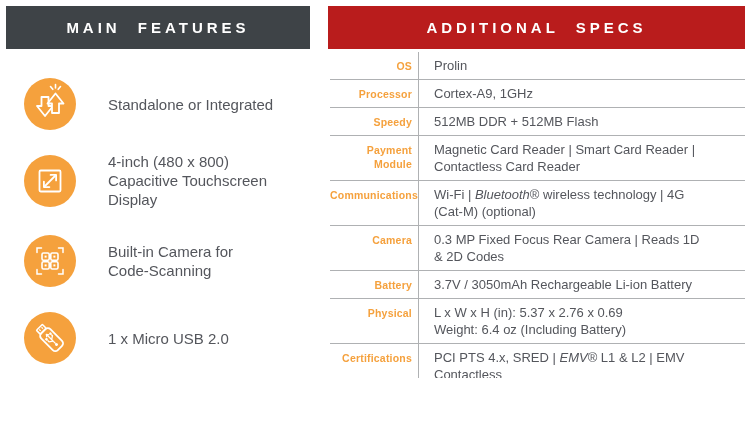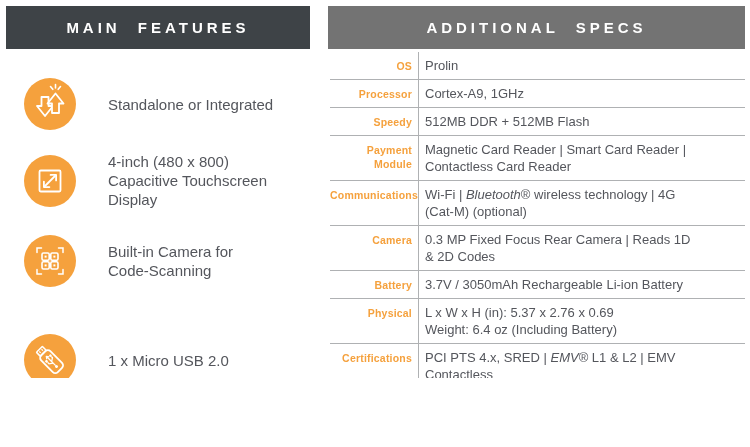--- a/index.html
+++ b/index.html
@@ -6,36 +6,36 @@
   .stage{
     position:relative;width:750px;height:378px;background:#ffffff;overflow:hidden;
     font-family:"Liberation Sans","DejaVu Sans",sans-serif;color:#54565C;
   }
   
   .hdr{
     position:absolute;top:6px;height:43px;display:flex;align-items:center;justify-content:center;
     color:#ffffff;font-weight:bold;font-size:15px;letter-spacing:4px;word-spacing:9px;
   }
   .hdr-main{left:6px;width:304px;background:#3E4347;}
-  .hdr-specs{left:328px;width:417px;background:#737373;}
+  .hdr-specs{left:328px;width:417px;background:#b91c1c;}
   
   .feature{position:absolute;left:24px;display:flex;align-items:center;gap:32px;}
   .feature svg{flex:none;display:block;}
   .feature-label{font-size:15px;line-height:19px;white-space:pre-line;color:#54565C;}
   
   .specs-table{position:absolute;left:330px;top:52px;width:415px;}
   .spec-row{display:flex;align-items:stretch;border-bottom:1.5px solid #AFB1B3;}
   .spec-row:last-child{border-bottom:none;}
   .spec-label{
     flex:none;width:82px;text-align:right;color:#F5A13D;font-weight:bold;
     font-size:10.5px;line-height:13.5px;padding:8px 0 5px 0;letter-spacing:.2px;
   }
   .spec-value{
     flex:1;border-left:1.5px solid #AFB1B3;margin-left:6px;
-    padding:5px 2px 5px 6px;font-size:13px;line-height:17px;color:#54565C;white-space:pre-line;
+    padding:5px 2px 5px 15px;font-size:13px;line-height:17px;color:#54565C;white-space:pre-line;
   }
   .spec-value em{font-style:italic;}
 </style>
 </head>
 <body>
 
 <div class="stage">
 
   <div class="hdr hdr-main">
     <span>MAIN FEATURES</span>
@@ -82,21 +82,21 @@
         <rect x="20.6" y="20.6" width="2" height="2"></rect>
         <rect x="29.4" y="20.6" width="2" height="2"></rect>
         <rect x="20.6" y="29.4" width="2" height="2"></rect>
         <rect x="29.4" y="29.4" width="2" height="2"></rect>
       </g>
     </svg>
     <div class="feature-label">Built-in Camera for
 Code-Scanning</div>
   </div>
 
-  <div class="feature" style="top:334px">
+  <div class="feature" style="top:312px">
     <svg width="52" height="52" viewBox="0 0 52 52">
       <circle cx="26" cy="26" r="26" fill="#F5A13D"></circle>
       <g transform="rotate(-45 26 26)" fill="none" stroke="#ffffff">
         <rect x="19.5" y="16.5" width="13" height="23.5" rx="3.5" stroke-width="1.8"></rect>
         <rect x="21.8" y="11" width="8.4" height="5.5" rx="0.8" stroke-width="1.6"></rect>
         <path d="M24.4 12.4 v2 M27.6 12.4 v2" stroke-width="1.2"></path>
         <path d="M26 21.5 v12.5" stroke-width="1.3"></path>
         <path d="M24.3 23.2 L26 20.8 L27.7 23.2" stroke-width="1.3" stroke-linejoin="round"></path>
         <path d="M26 30.5 l-3.4 -2.4 v-2.2" stroke-width="1.3"></path>
         <path d="M26 28.3 l3.4 -2.2 v-1.6" stroke-width="1.3"></path>

